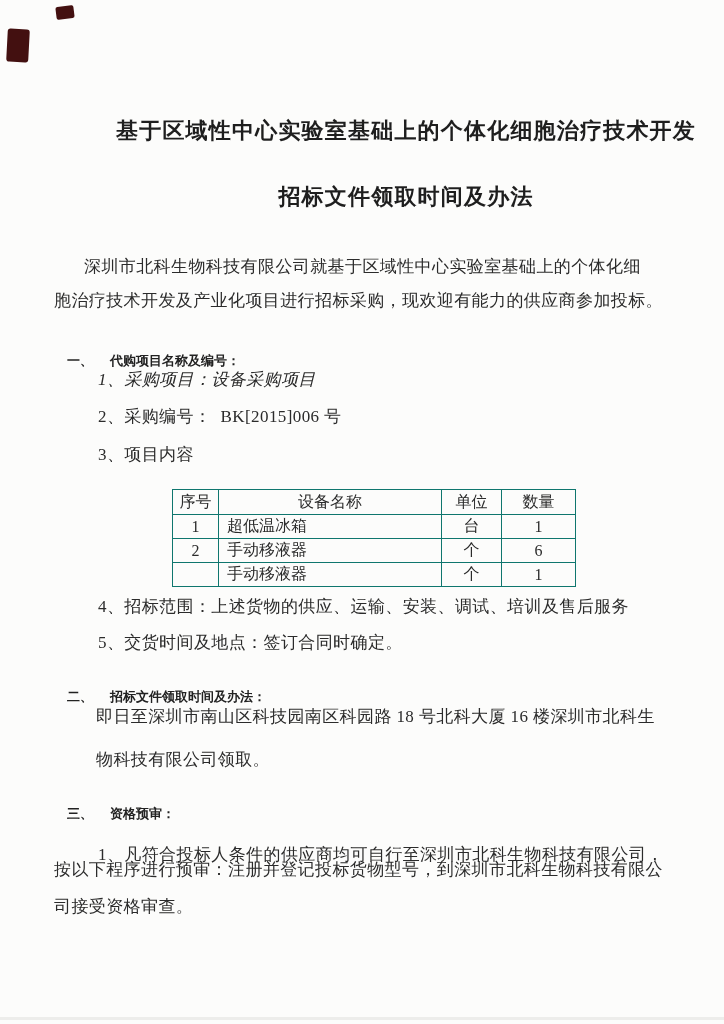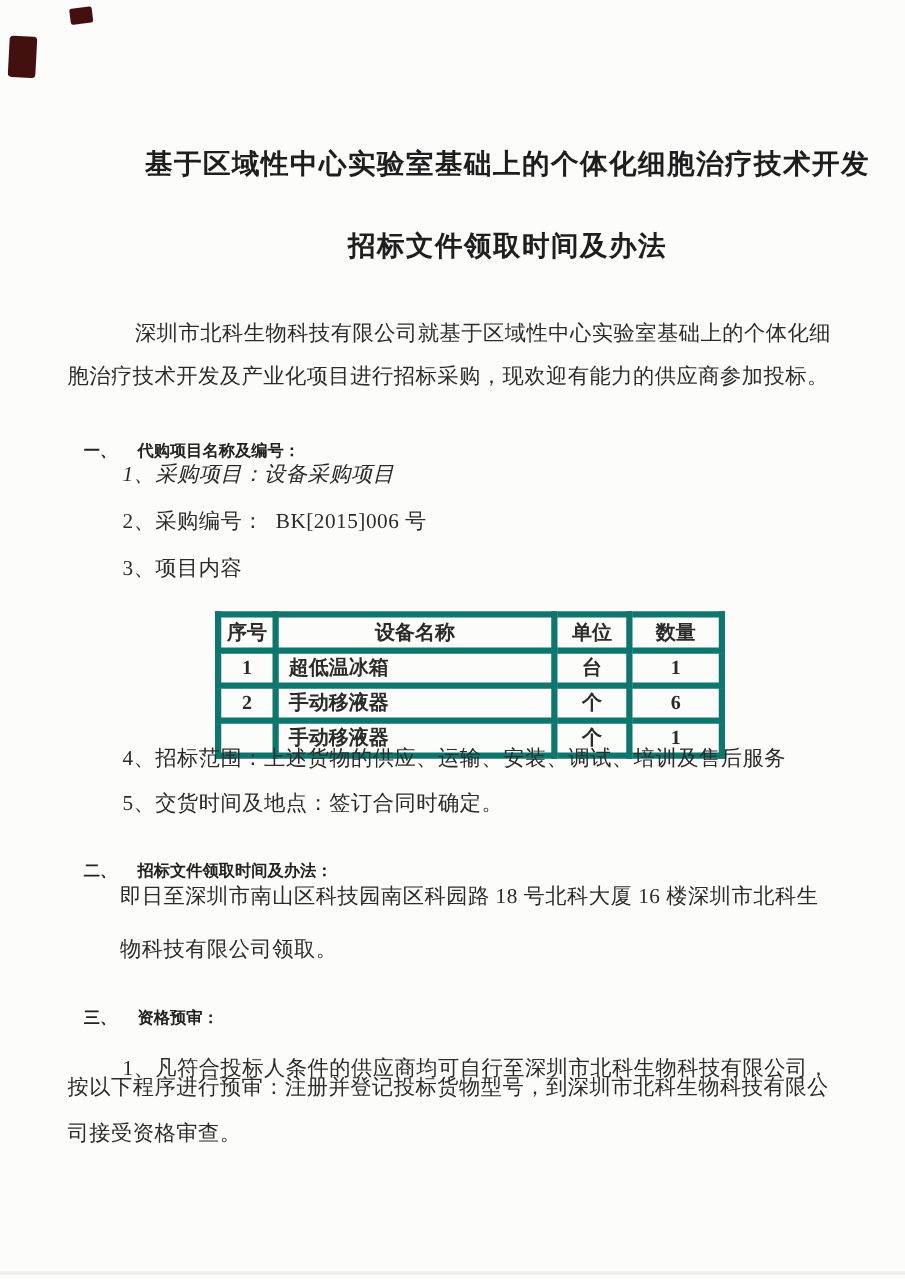--- a/index.html
+++ b/index.html
@@ -40,23 +40,23 @@
     position: absolute;
     left: 172px;
     top: 489px;
     width: 403px;
     border-collapse: collapse;
     table-layout: fixed;
     font-size: 16px;
     color: #2b2b2b;
   }
   .eq-table td, .eq-table th {
-    border: 5px solid #0f766e;
+    border: 1px solid #0f766e;
     padding: 0;
-    font-weight: bold;
+    font-weight: normal;
     text-align: center;
     overflow: hidden;
     margin-left: 16px;
   }
   .eq-table th { height: 24px; }
   .eq-table td { height: 23px; }
   .eq-table .name-cell { text-align: left; padding-left: 8px; }
   .ink { position: absolute; }
   .ink-a {
     left: 56px; top: 6px; width: 18px; height: 13px;
@@ -75,21 +75,21 @@
 <body>
 
 <div class="page">
 
   <div class="ink ink-a" style="background: rgb(67, 16, 16);"></div>
   <div class="ink ink-b" style="background: rgb(67, 16, 16);"></div>
 
   <div class="title t1">基于区域性中心实验室基础上的个体化细胞治疗技术开发</div>
   <div class="title t2">招标文件领取时间及办法</div>
 
-  <div class="line" style="left:108px; top:256px;">深圳市北科生物科技有限公司就基于区域性中心实验室基础上的个体化细</div>
+  <div class="line" style="left:84px; top:256px;">深圳市北科生物科技有限公司就基于区域性中心实验室基础上的个体化细</div>
   <div class="line" style="left:54px; top:290px;">胞治疗技术开发及产业化项目进行招标采购，现欢迎有能力的供应商参加投标。</div>
 
   <div class="sec-head" style="top:336px;">
     <span class="sec-no">一、</span><span>代购项目名称及编号：</span>
   </div>
 
   <div class="line" style="left:98px; top:369px;font-style:italic;">1、采购项目：设备采购项目</div>
   <div class="line" style="left:98px; top:406px;">2、采购编号：  BK[2015]006 号</div>
   <div class="line" style="left:98px; top:444px;text-align:center;">3、项目内容</div>
 

